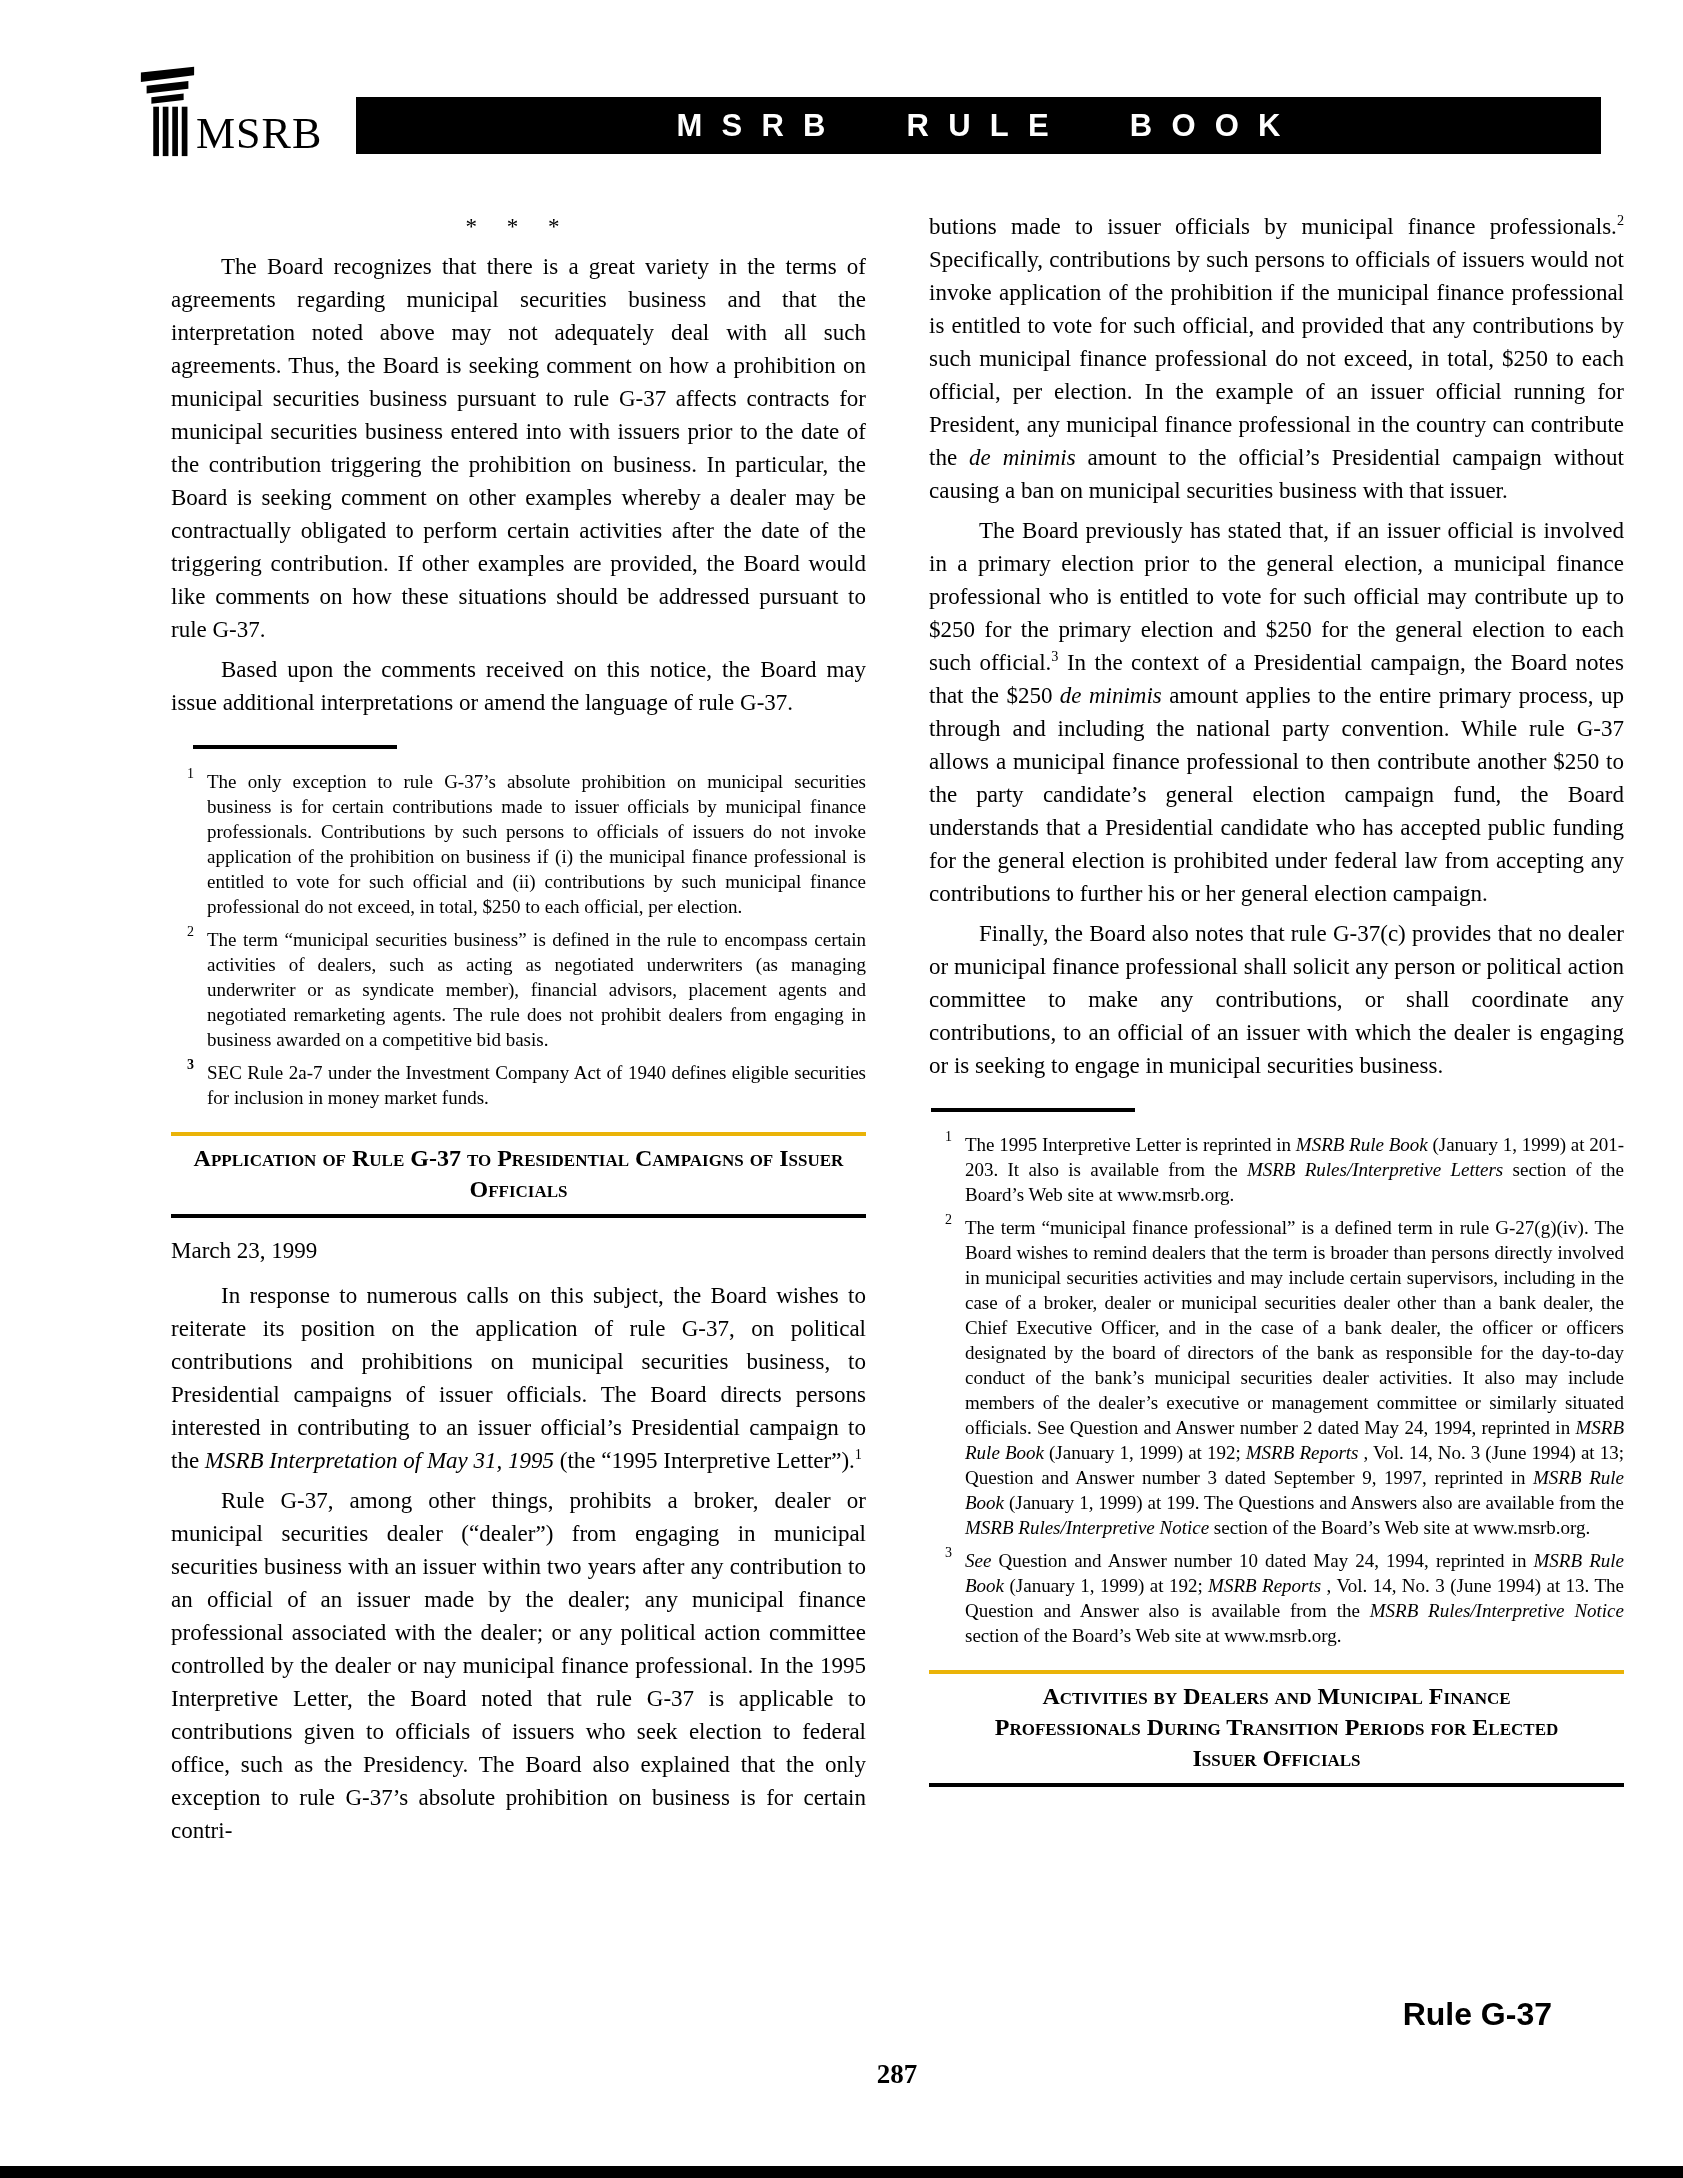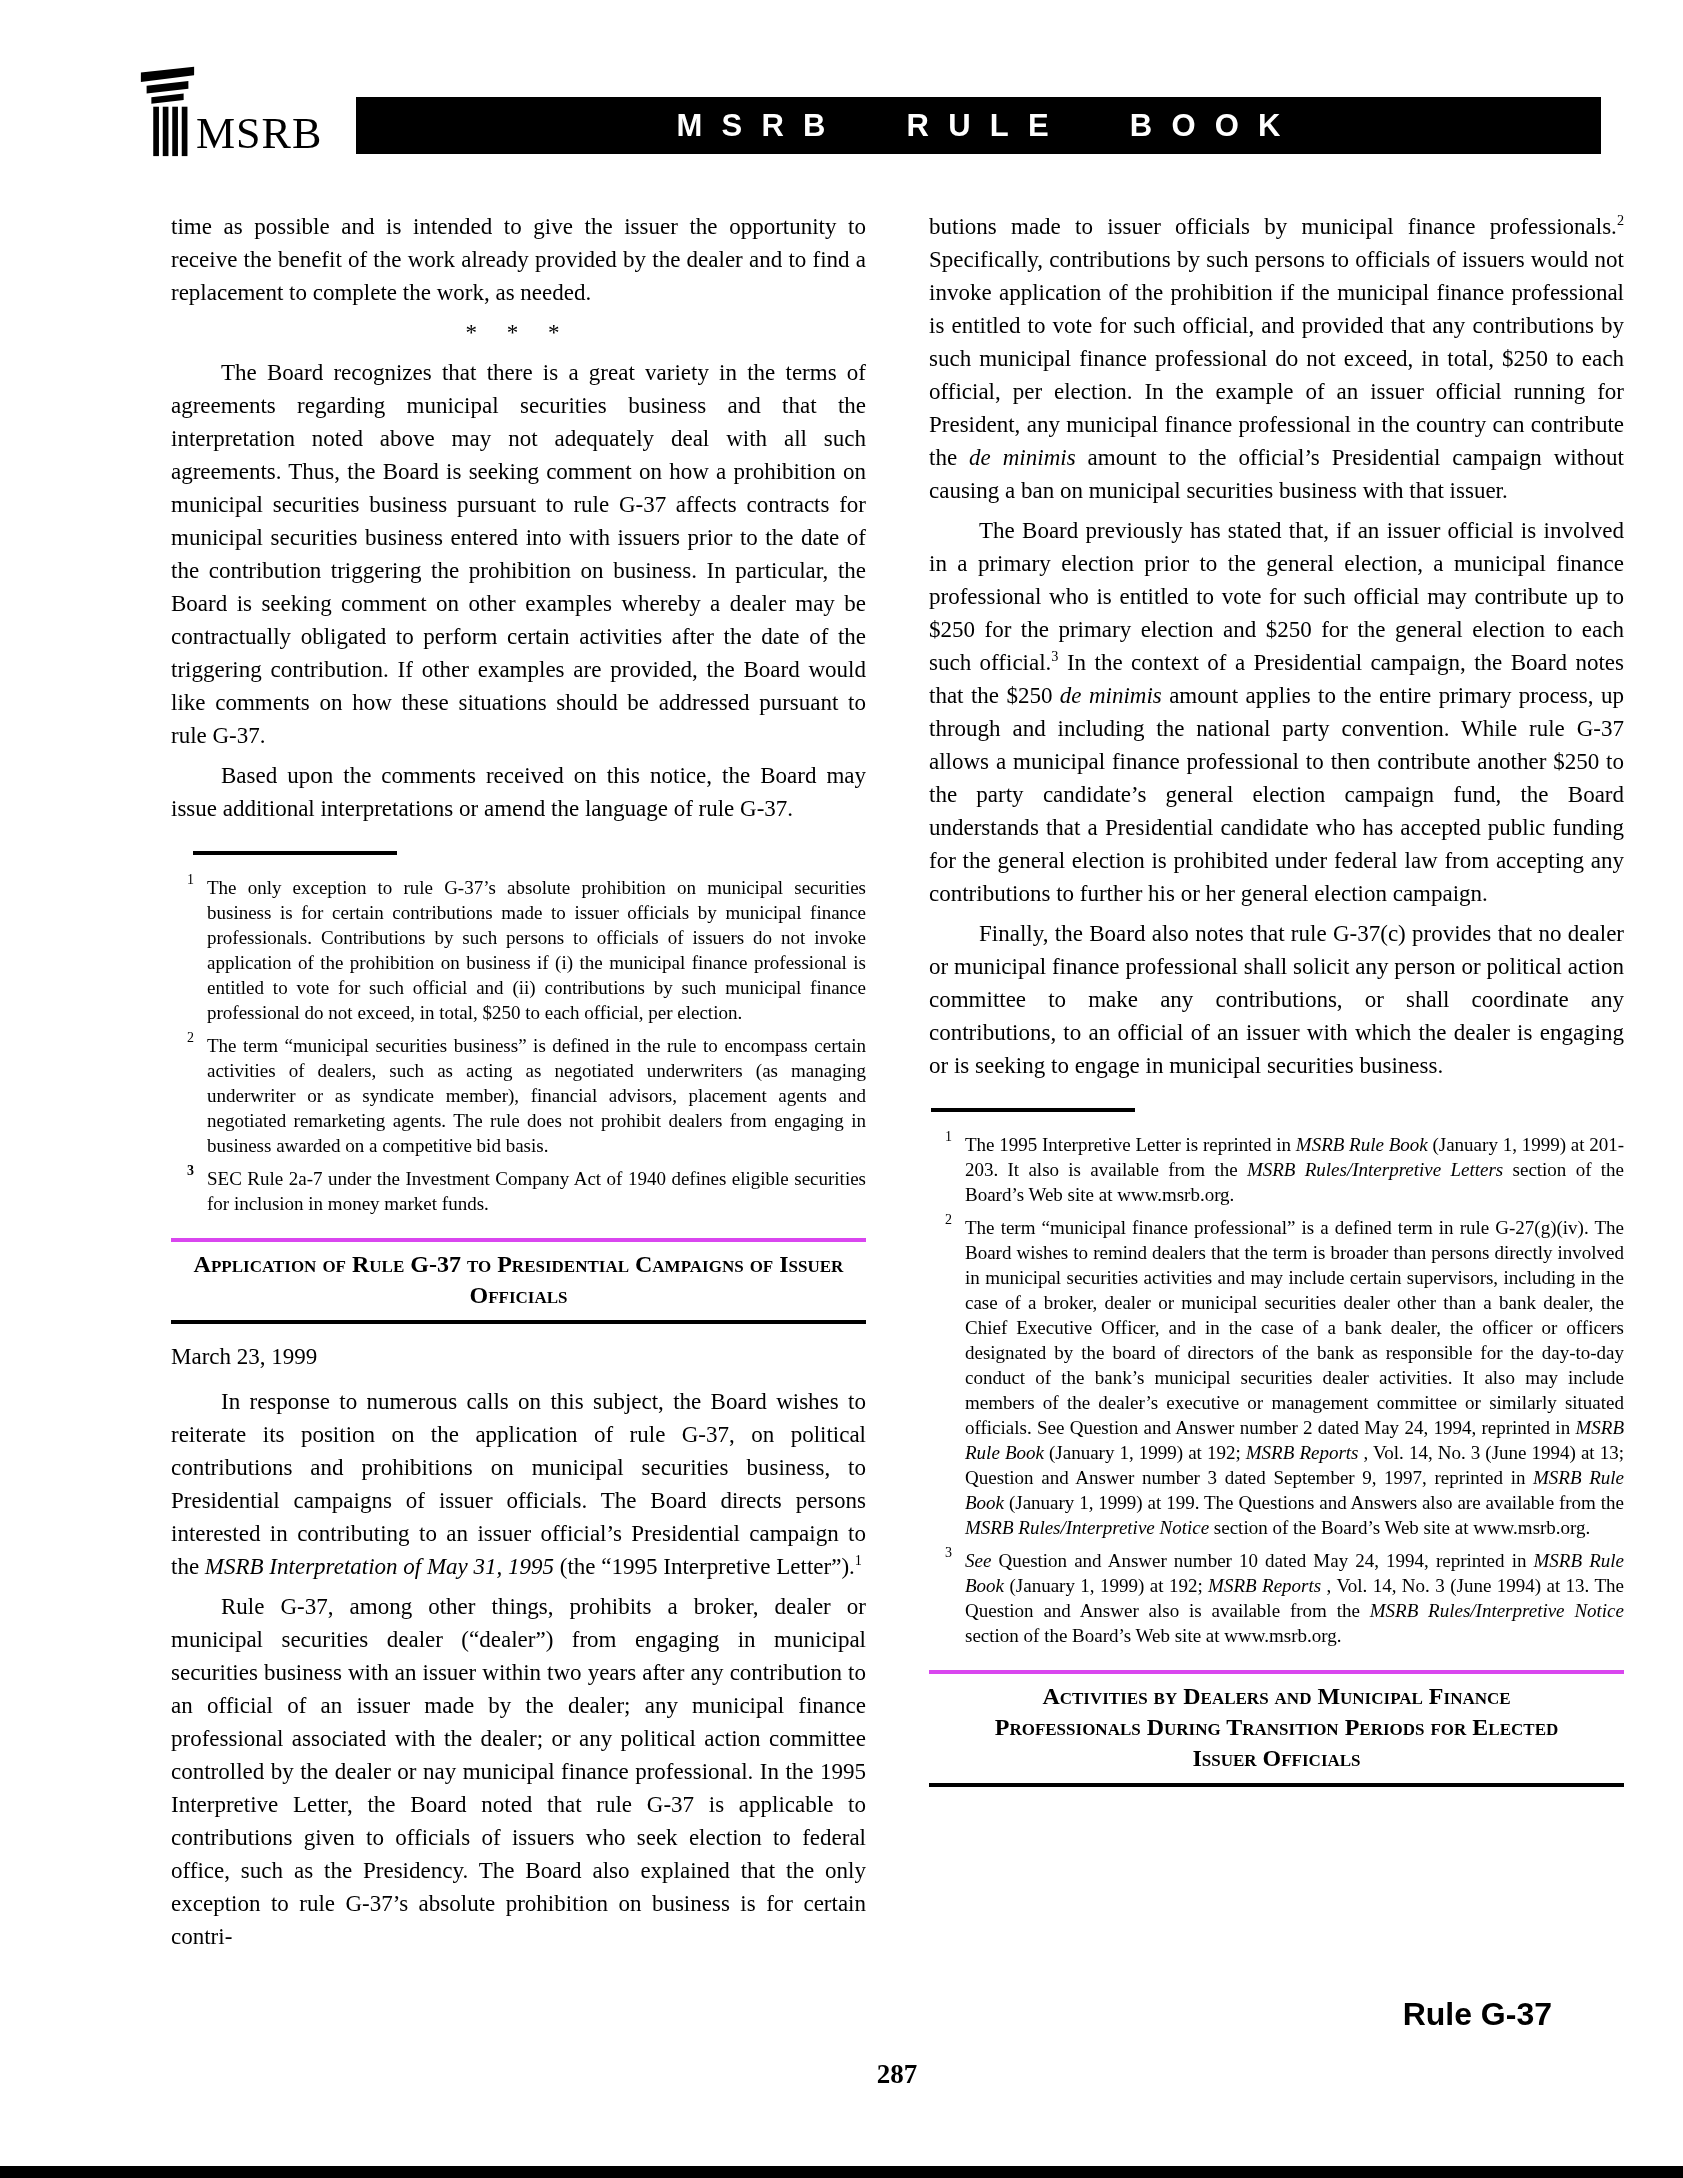--- a/index.html
+++ b/index.html
@@ -46,21 +46,21 @@
   .footnote{
     position:relative;font-size:19px;line-height:25px;
     margin:0 0 8px;padding-left:36px;text-align:justify;
   }
   .fn-marker{
     position:absolute;left:16px;top:-2px;font-size:14px;line-height:1;
   }
   .fn-marker.bold{font-weight:bold;}
   
   .section-heading{
-    border-top:4px solid #d946ef;border-bottom:4px solid #000;
+    border-top:4px solid #eab308;border-bottom:4px solid #000;
     margin:22px 0 16px;text-align:center;
     font-weight:bold;font-variant:small-caps;
     font-size:24px;line-height:31px;
   }
   .section-heading.h1{padding:7px 12px 9px;}
   .section-heading.h2{padding:7px 40px 9px;}
   
   sup.fnref{font-size:0.62em;line-height:0;vertical-align:super;}
   em{font-style:italic;}
   
@@ -91,21 +91,20 @@
     <rect x="45" y="44" width="6" height="52" fill="#000"></rect>
   </svg>
   <span class="logo-text">MSRB</span>
 </div>
 
 <div class="banner">
   <span class="banner-title">MSRB RULE BOOK</span>
 </div>
 
 <section class="col col-left">
-  <p class="body-p first">time as possible and is intended to give the issuer the opportunity to receive the benefit of the work already provided by the dealer and to find a replacement to complete the work, as needed.</p>
   <p class="stars">* * *</p>
   <p class="body-p">The Board recognizes that there is a great variety in the terms of agreements regarding municipal securities business and that the interpretation noted above may not adequately deal with all such agreements. Thus, the Board is seeking comment on how a prohibition on municipal securities business pursuant to rule G-37 affects contracts for municipal securities business entered into with issuers prior to the date of the contribution triggering the prohibition on business. In particular, the Board is seeking comment on other examples whereby a dealer may be contractually obligated to perform certain activities after the date of the triggering contribution. If other examples are provided, the Board would like comments on how these situations should be addressed pursuant to rule G-37.</p>
   <p class="body-p">Based upon the comments received on this notice, the Board may issue additional interpretations or amend the language of rule G-37.</p>
 
   <hr class="fn-sep">
 
   <div class="footnote">
     <sup class="fn-marker">1</sup>
     <span>The only exception to rule G-37’s absolute prohibition on municipal securities business is for certain contributions made to issuer officials by municipal finance professionals. Contributions by such persons to officials of issuers do not invoke application of the prohibition on business if (i) the municipal finance professional is entitled to vote for such official and (ii) contributions by such municipal finance professional do not exceed, in total, $250 to each official, per election.</span>
   </div>

